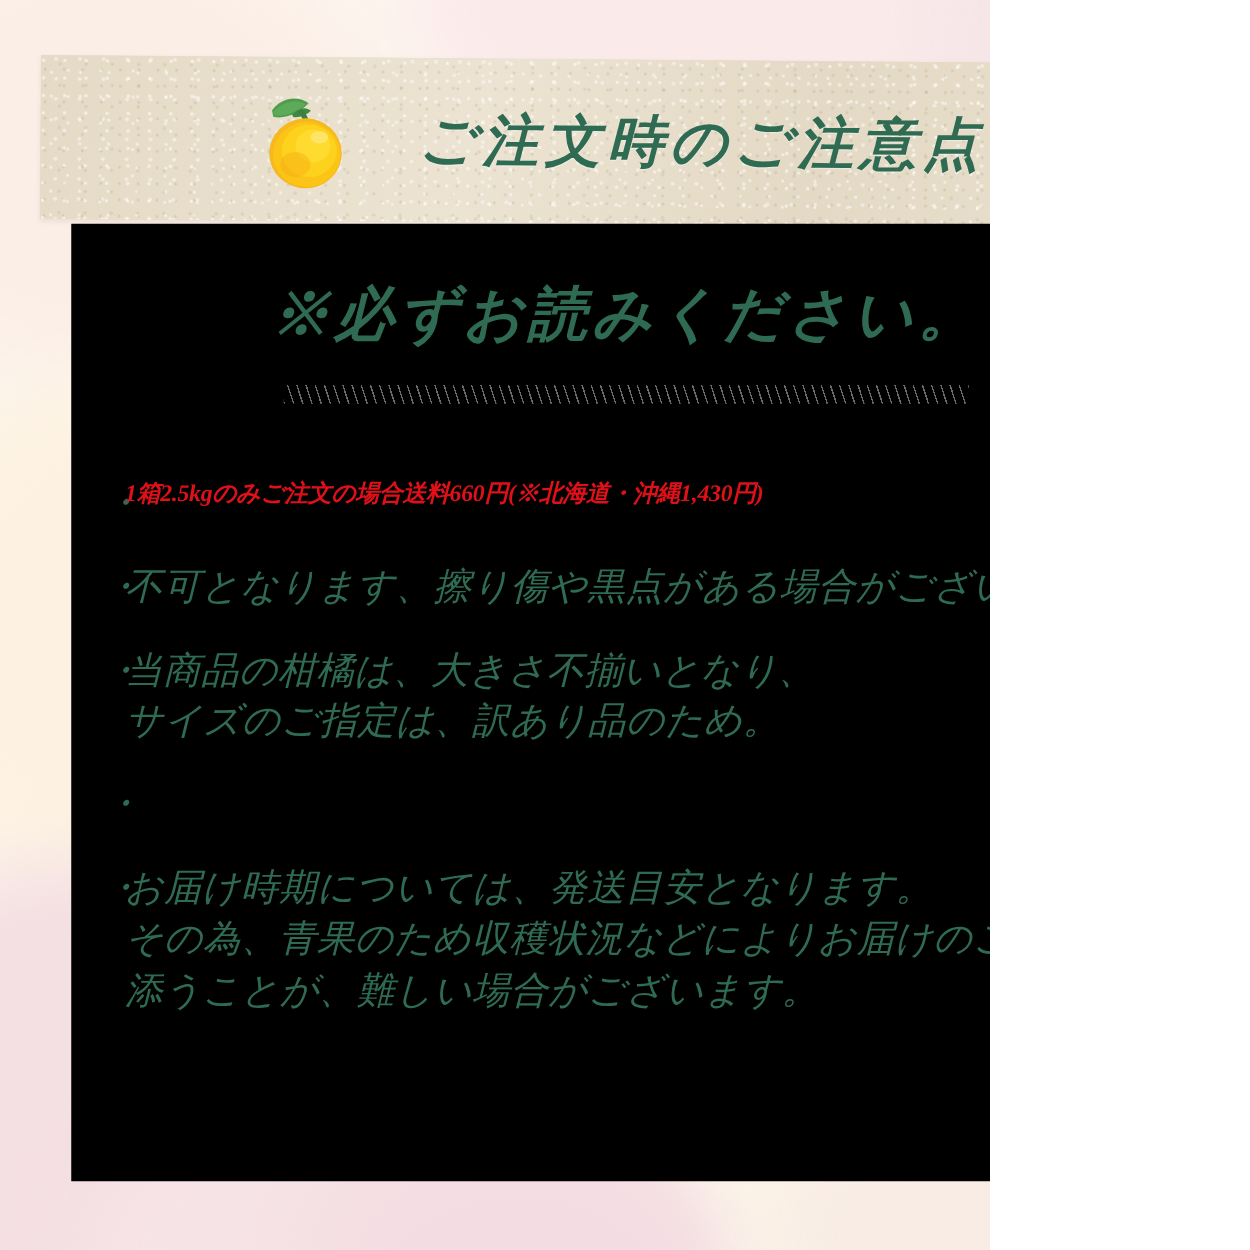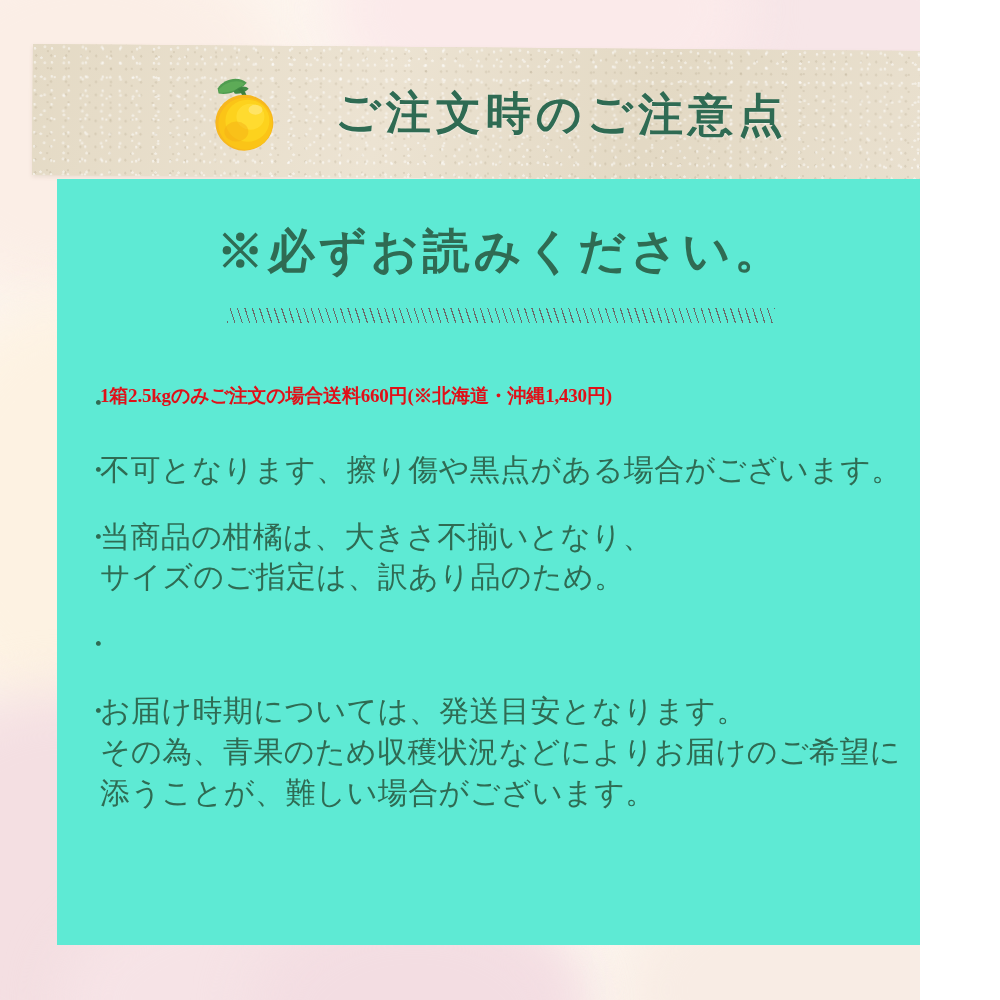--- a/index.html
+++ b/index.html
@@ -8,24 +8,25 @@
   }
   body {
     width: 1000px;
     height: 1000px;
     overflow: hidden;
     font-family: "Liberation Serif", "DejaVu Serif", serif;
   }
 
   #page {
     position: relative;
-    width: 920px;
+    width: 792px;
     height: 1000px;
     background: #fdf6ef;
     overflow: hidden;
+    font-style: italic;
   }
 
   
   .bg-layer {
     position: absolute;
     inset: 0;
     overflow: hidden;
   }
   .blob {
     position: absolute;
@@ -102,21 +103,21 @@
     text-shadow: 0 1px 0 rgba(255,255,255,.35);
   }
 
   
   .card {
     position: absolute;
     left: 57px;
     top: 179px;
     width: 888px;
     height: 766px;
-    background: #5eead4;
+    background: #000000;
   }
 
   .card-heading {
     text-align: center;
     color: #2f6b53;
     font-size: 47px;
     font-weight: 600;
     letter-spacing: 4px;
     margin-top: 41px;
     white-space: nowrap;

